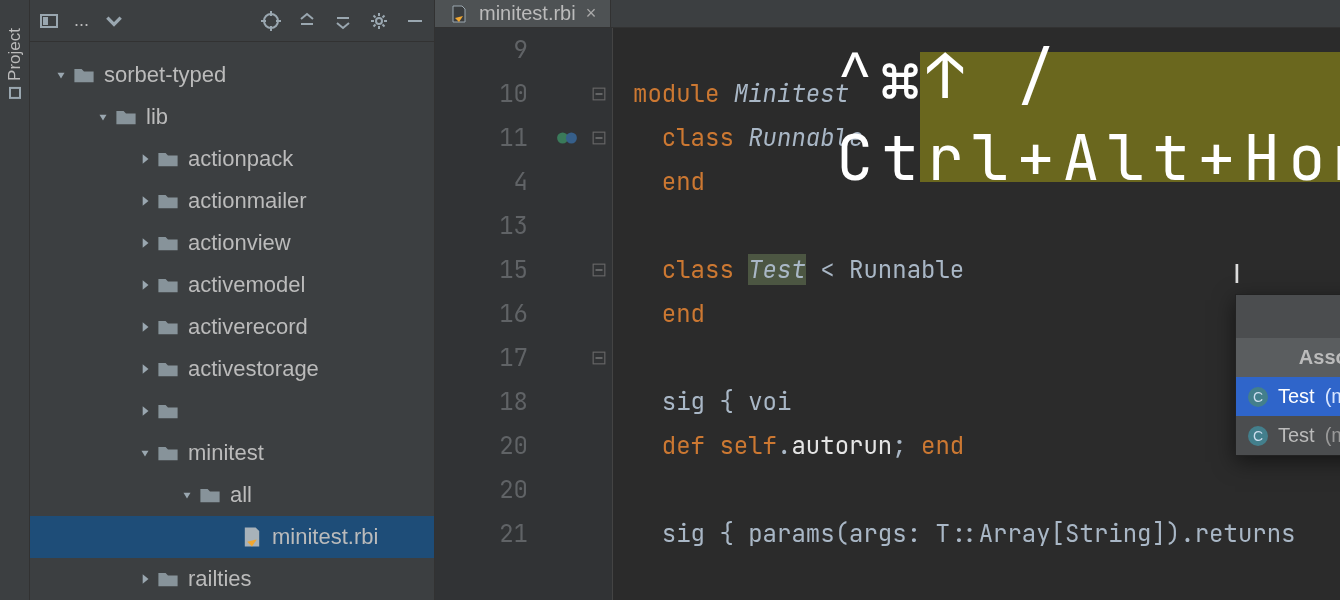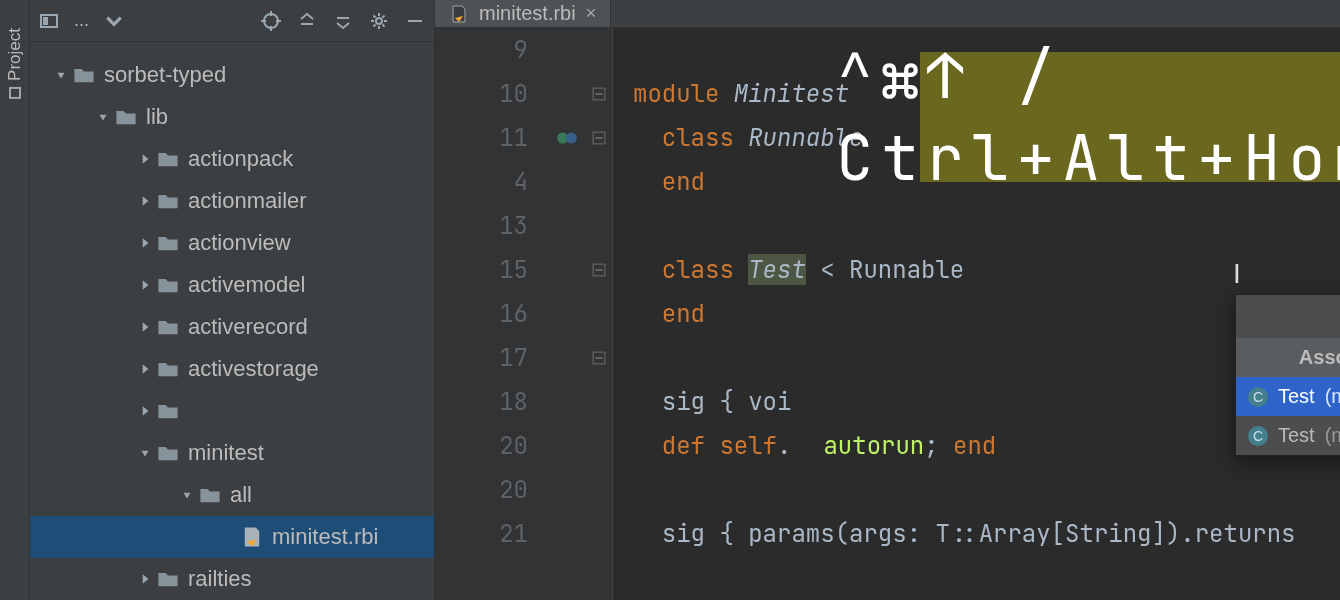--- a/index.html
+++ b/index.html
@@ -177,21 +177,21 @@
     border-right: 1px solid #444;
     flex-shrink:0;
   }
   .fold-row { height: 44px; display:flex; align-items:center; justify-content:center; }
   .fold-row svg { width: 14px; height:14px; }
   .code-lines { padding-left: 20px; position:relative; flex:1; }
   .code-line { height: 44px; white-space: pre; color: var(--classname); }
   .k { color: var(--keyword-orange); }
   .ty { color: var(--classname); font-style: italic; }
   .id { color: var(--classname); }
-  .fn { color: #bef264; margin-left: 32px; }
+  .fn { color: #e5e5e5; }
   .caret-word { background: rgba(110,130,90,0.5); }
 
   
   .banner {
     position: absolute;
     top: 52px;
     left: 485px;
     right: 0;
     height: 130px;
     background: rgba(111,107,30,0.94);

